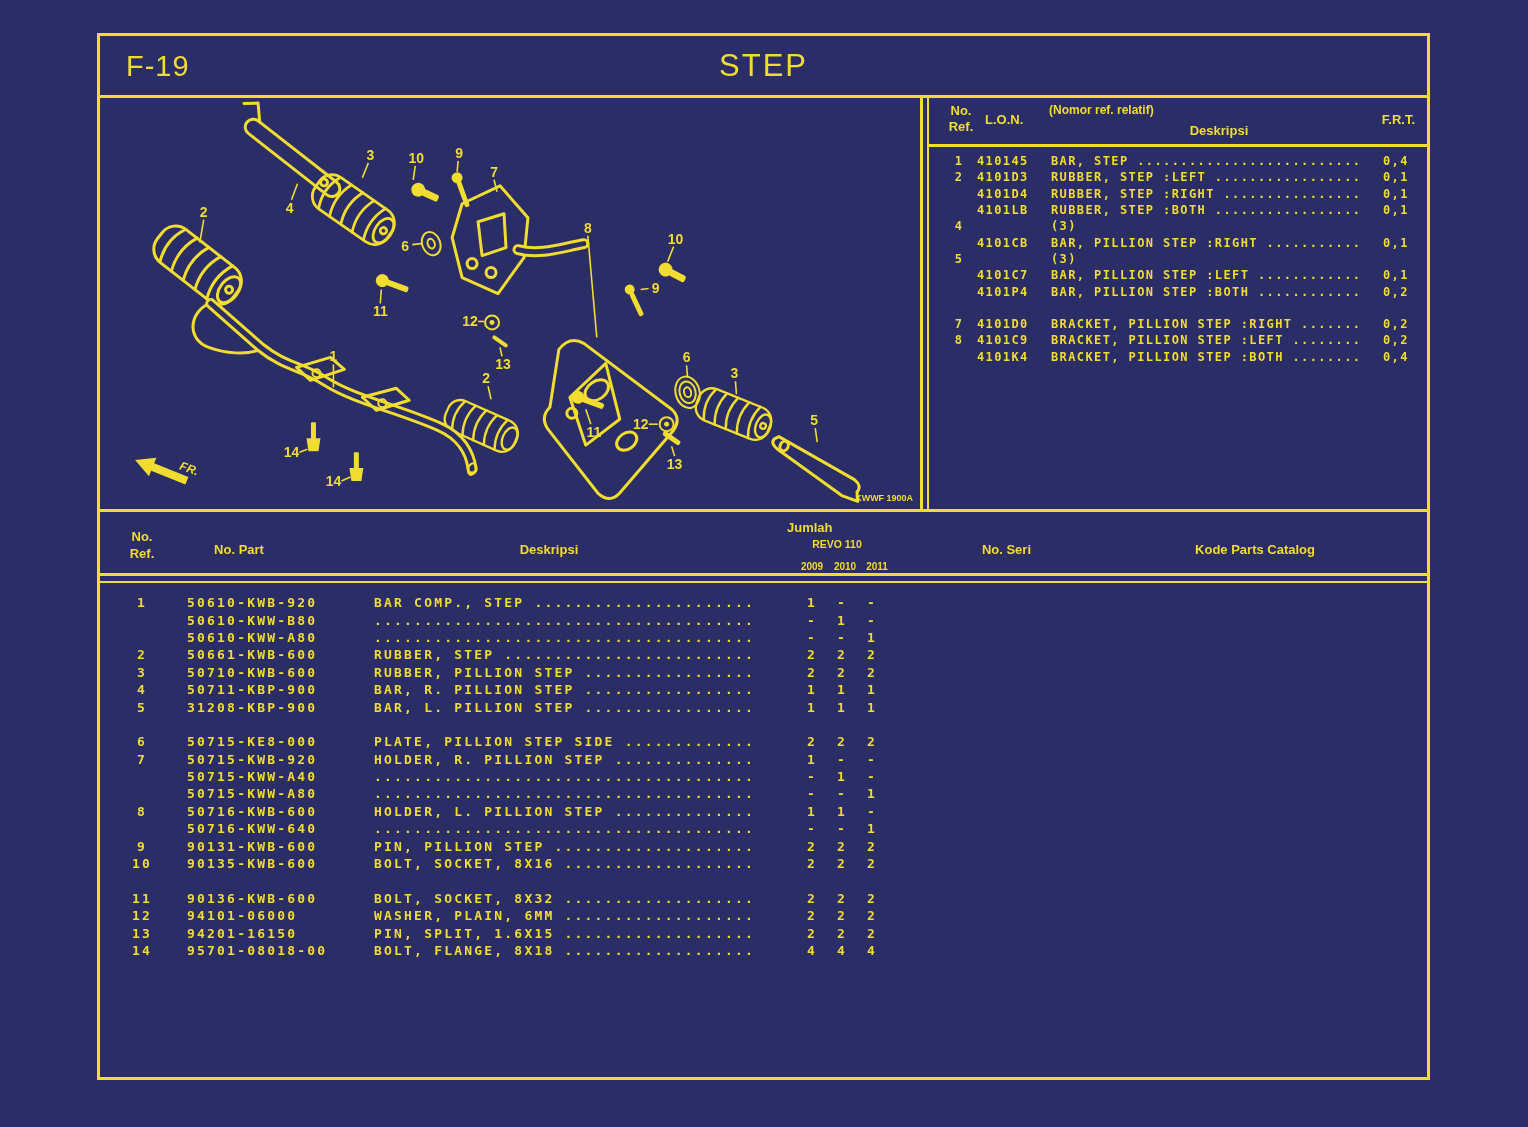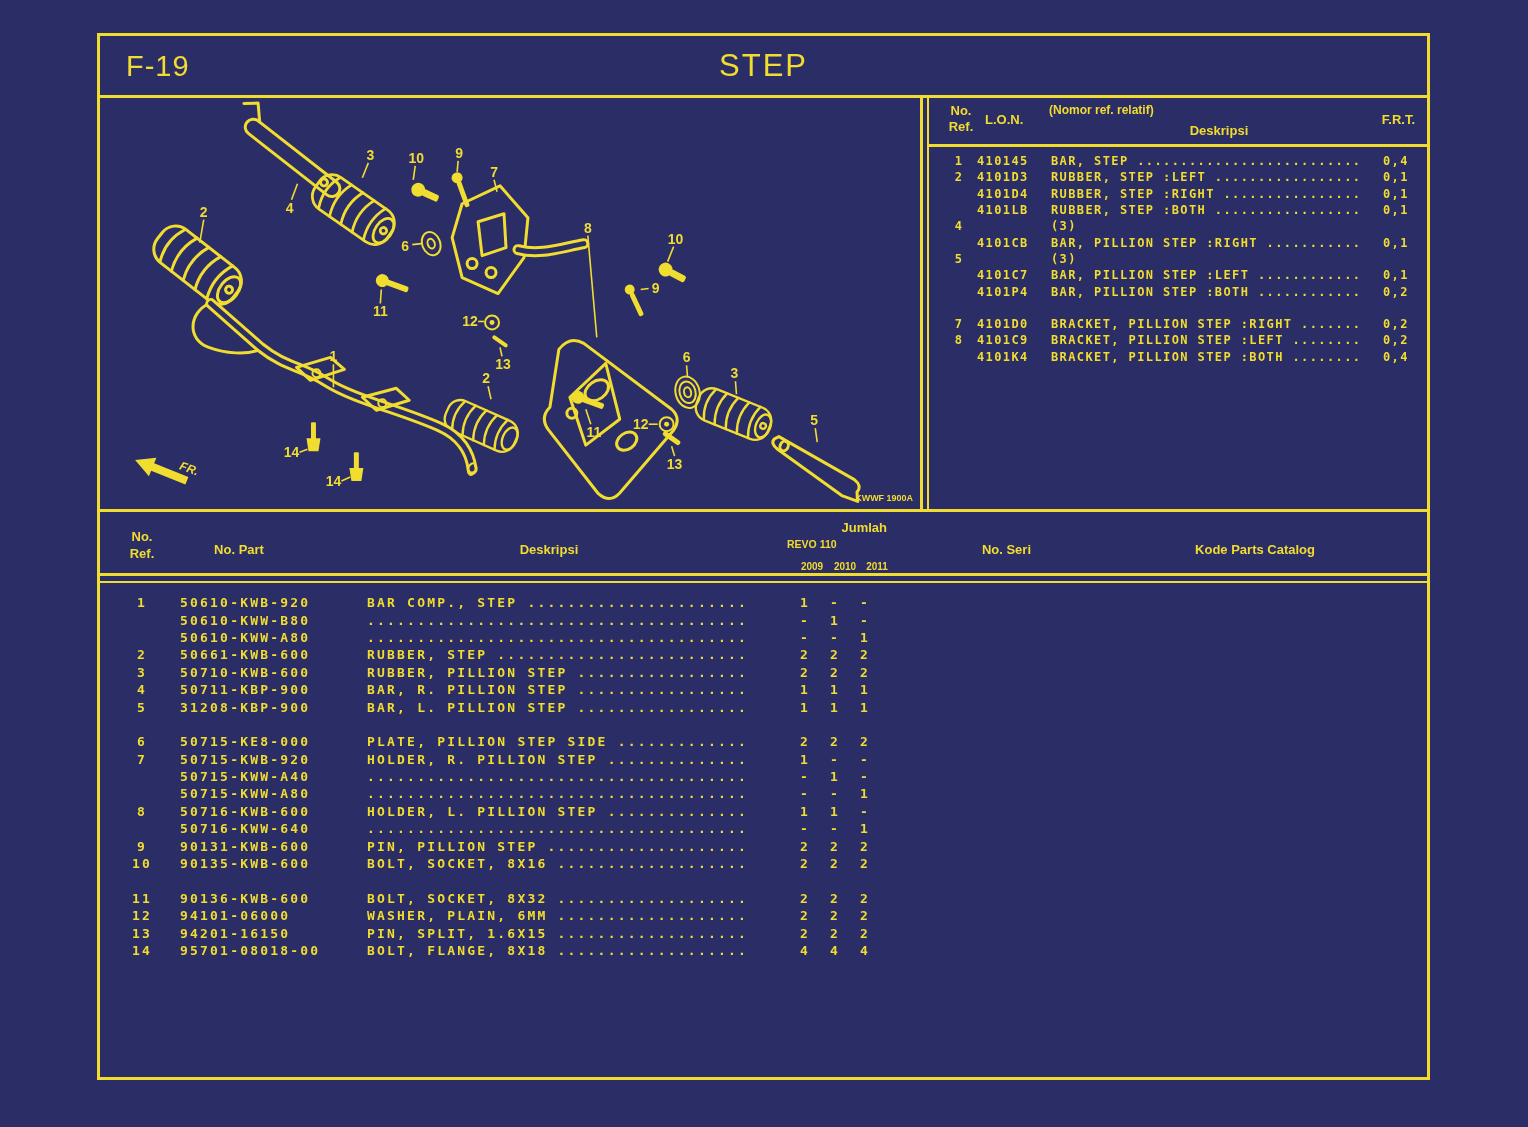--- a/index.html
+++ b/index.html
@@ -37,32 +37,32 @@
   .t-ref{margin-left:12px;width:36px;text-align:center}
   .t-lon{margin-left:0;width:64px}
   .t-desc{margin-left:10px;width:316px;overflow:hidden}
   .t-frt{margin-left:auto;width:44px;text-align:left;padding-right:26px}
   
   .parts-head{height:61px;position:relative;font-weight:700;font-size:13px}
   .ph{position:absolute;white-space:nowrap}
   .ph-noref{left:24px;top:16px;width:36px;text-align:center;line-height:17px}
   .ph-part{left:89px;top:30px;width:100px;text-align:center}
   .ph-desc{left:349px;top:30px;width:200px;text-align:center}
-  .ph-jumlah{left:687px;top:8px;width:100px;text-align:right;font-size:13px}
-  .ph-model{left:687px;top:26px;width:100px;font-size:10.5px}
+  .ph-jumlah{left:687px;top:8px;width:100px;text-align:left;font-size:13px}
+  .ph-model{left:687px;top:26px;width:100px;text-align:center;font-size:10.5px}
   .ph-year{top:49px;width:36px;text-align:center;font-size:10px}
   .ph-y0{left:694px}.ph-y1{left:727px}.ph-y2{left:759px}
   .ph-seri{left:791px;top:30px;width:140px;text-align:right}
   .ph-kode{left:1015px;top:30px;width:200px;text-align:right}
   .dline{border-top:3px solid var(--accent);border-bottom:2px solid var(--accent);height:10px}
   .parts-body{padding-top:11px;font-family:"DejaVu Sans Mono","Liberation Mono",monospace;
     font-size:13px;font-weight:700;letter-spacing:2.2px}
   .prow{display:flex;height:17.4px;align-items:center;white-space:nowrap}
   .c-ref{margin-left:24px;width:36px;text-align:center}
-  .c-part{margin-left:20px;width:150px}
+  .c-part{margin-left:27px;width:150px}
   .c-desc{margin-left:37px;width:384px;overflow:hidden}
   .c-q{width:30px;text-align:center}
   .c-q0{margin-left:39px}
   
   .ol{fill:none;stroke:var(--accent);stroke-width:3;stroke-linejoin:round;stroke-linecap:round}
   .ol2{fill:none;stroke:var(--accent);stroke-width:2;stroke-linejoin:round;stroke-linecap:round}
   .sol{fill:var(--accent);stroke:none}
   .tubeo{fill:none;stroke:var(--accent);stroke-width:11;stroke-linecap:round}
   .tubei{fill:none;stroke:var(--bg);stroke-width:5;stroke-linecap:round}
   .callout{fill:var(--accent);font-family:"Liberation Sans",sans-serif;

